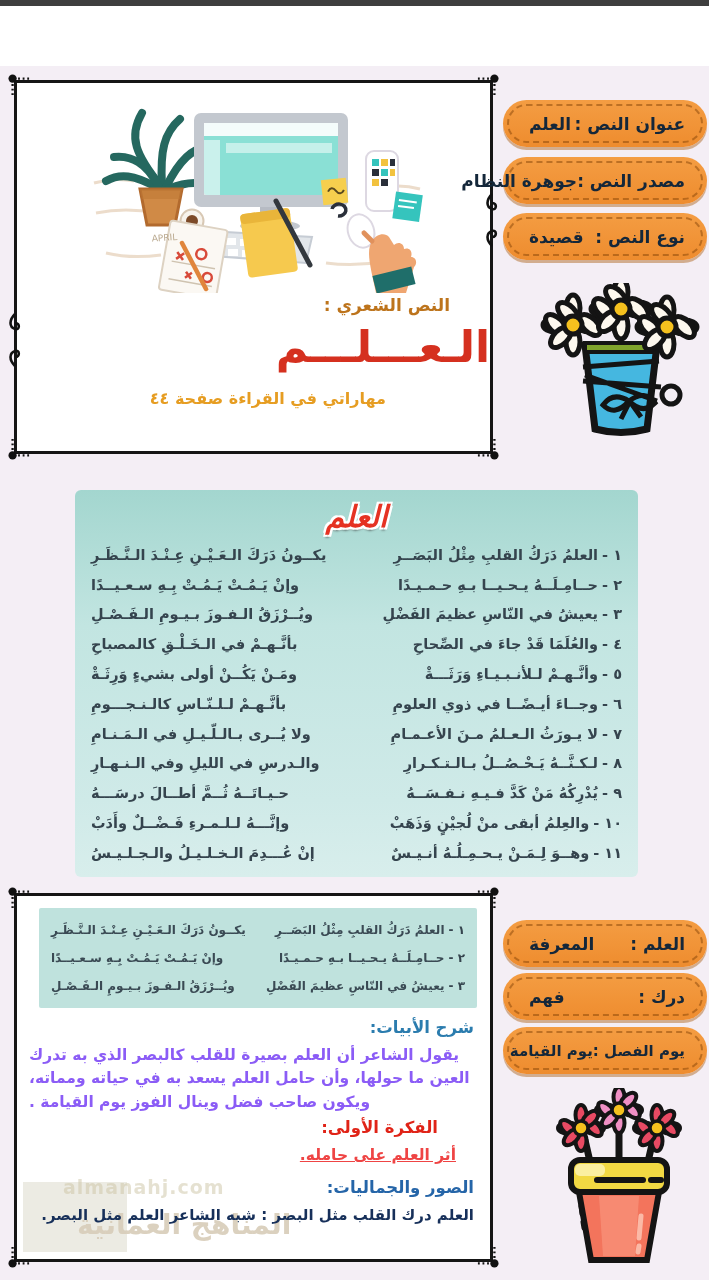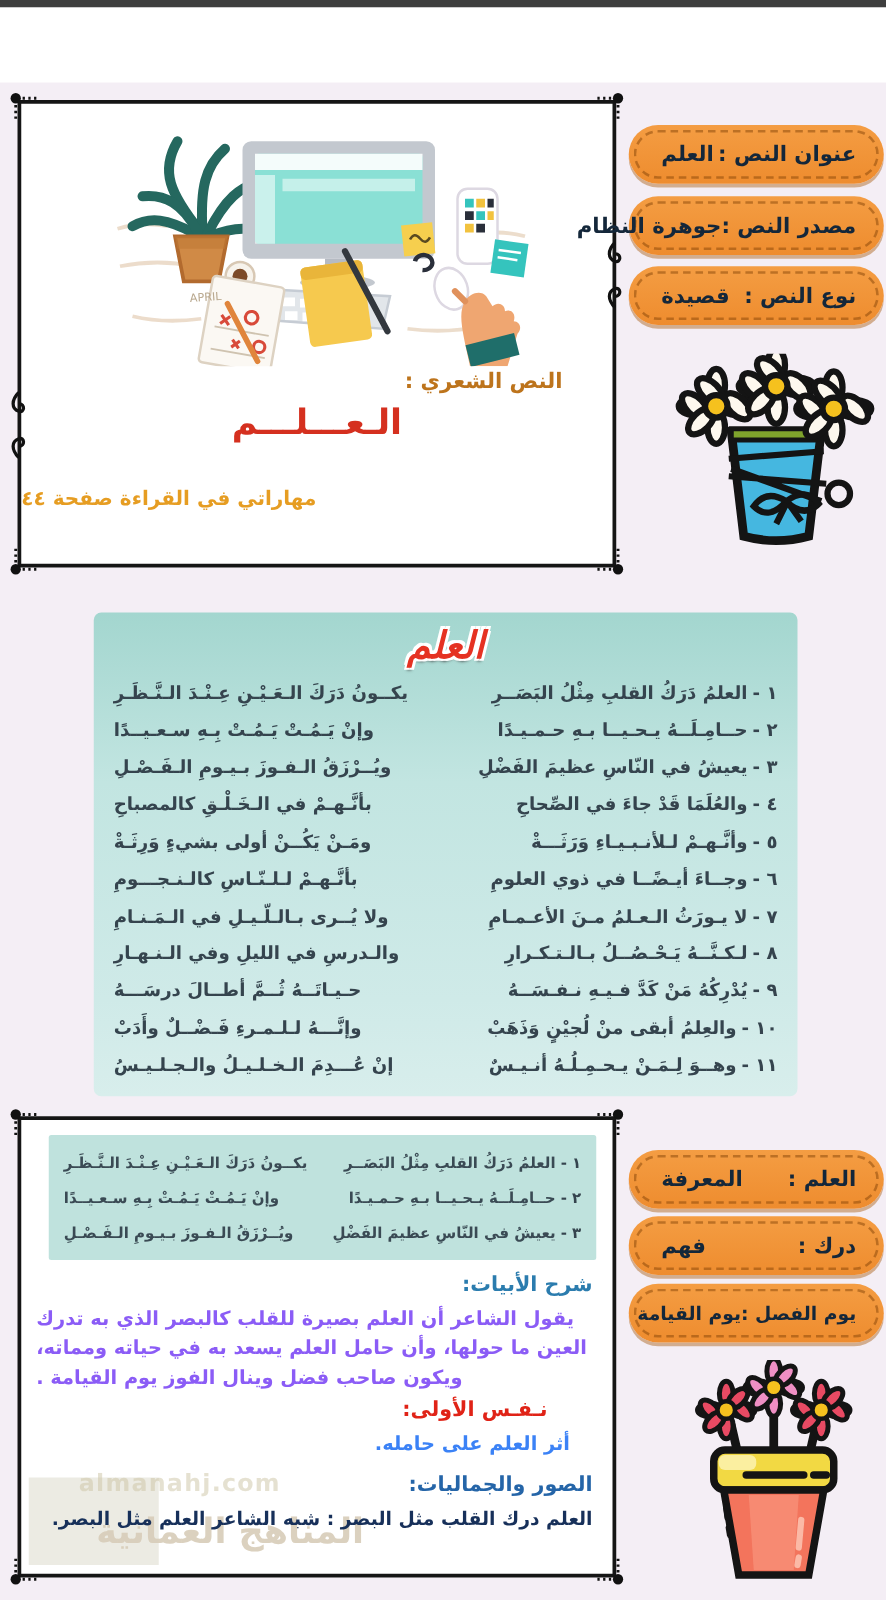--- a/index.html
+++ b/index.html
@@ -25,22 +25,22 @@
     box-shadow:0 3px 0 rgba(168,94,20,.45);
     display:flex;align-items:center;justify-content:space-between;
     direction:rtl;padding:0 22px 0 26px;box-sizing:border-box;
   }
   .pill-dash{position:absolute;inset:4px;border:2px dashed rgba(122,60,4,.45);border-radius:22px;pointer-events:none;}
   .pill-label,.pill-value{font-weight:bold;font-size:17px;color:#14273a;white-space:nowrap;z-index:1;}
   .pill.small .pill-label,.pill.small .pill-value{font-size:15px;}
 
   
   .kicker{right:40px;top:212px;color:#bd741c;font-weight:bold;font-size:17px;}
-  .big-title{left:0;top:238px;width:100%;text-align:center;color:#d5301f;font-weight:bold;font-size:28px;letter-spacing:1px;}
-  .subtitle{left:0;top:306px;width:78%;text-align:left;color:#e69d22;font-weight:bold;font-size:16px;}
+  .big-title{left:0;top:238px;width:100%;text-align:right;color:#d5301f;font-weight:bold;font-size:44px;letter-spacing:1px;}
+  .subtitle{left:0;top:306px;width:78%;text-align:right;color:#e69d22;font-weight:bold;font-size:16px;}
 
   
   .poem-card{
     left:75px;top:490px;width:563px;height:387px;border-radius:6px;
     background:linear-gradient(180deg,#a3d6cf 0%,#c2e5e1 35%,#cfeae8 80%,#d8eeec 100%);
     box-sizing:border-box;padding:8px 16px 0 16px;direction:rtl;
   }
   .poem-title{
     text-align:center;font-size:30px;font-weight:800;color:#e53222;font-style:italic;
     text-shadow:-2px -2px 0 #fff,2px -2px 0 #fff,-2px 2px 0 #fff,2px 2px 0 #fff,0 3px 2px rgba(60,60,60,.55);
@@ -53,21 +53,21 @@
 
   
   .excerpt{
     left:22px;top:12px;width:438px;background:#bfe2dd;border-radius:2px;
     box-sizing:border-box;padding:8px 12px;direction:rtl;
   }
   .excerpt .verse{height:28px;}
   .excerpt .hemi{font-size:12px;color:#3a4a54;}
   .h-teal{color:#2b7cae;font-weight:bold;font-size:16.5px;direction:rtl;}
   .h-red{color:#e02317;font-weight:bold;font-size:16.5px;direction:rtl;}
-  .h-green{color:#3b82f6;font-weight:bold;font-size:15.5px;direction:rtl;}
+  .h-green{color:#ef4444;font-weight:bold;font-size:15.5px;direction:rtl;text-decoration:underline;}
   .h-blue{color:#2565a8;font-weight:bold;font-size:16.5px;direction:rtl;}
   .para{
     color:#8b5cf6;font-weight:bold;font-size:15.5px;line-height:1.5;
     text-align:left;direction:rtl;
   }
   .img-line{color:#17305a;font-weight:bold;font-size:15px;direction:rtl;text-align:right;white-space:nowrap;}
 
   .wm-block{background:#e6e4da;opacity:.75;}
   .wm-latin{color:#cdc5a5;opacity:.5;font-size:19px;font-weight:bold;letter-spacing:1px;}
   .wm-arabic{color:#d8cdb9;opacity:.9;font-size:28px;font-weight:bold;direction:rtl;}
@@ -356,21 +356,21 @@
         <span class="hemi">وإنْ يَـمُـتْ يَـمُـتْ بِـهِ سـعـيــدًا</span>
       </div>
     <div class="verse">
         <span class="hemi"><span class="vnum">٣ -</span><span>يعيشُ في النّاسِ عظيمَ الفَضْلِ</span></span>
         <span class="hemi">ويُــرْزَقُ الـفـوزَ بـيـومِ الـفَـصْـلِ</span>
       </div>
   </div>
 
   <div class="abs h-teal" style="right:16px;top:122px;">شرح الأبيات:</div>
   <div class="abs para" style="right:16px;left:12px;top:148px;">يقول الشاعر أن العلم بصيرة للقلب كالبصر الذي به تدرك العين ما حولها، وأن حامل العلم يسعد به في حياته ومماته، ويكون صاحب فضل وينال الفوز يوم القيامة .</div>
-  <div class="abs h-red" style="right:52px;top:222px;">نـفـس الأولى:</div>
+  <div class="abs h-red" style="right:52px;top:222px;">الفكرة الأولى:</div>
   <div class="abs h-green" style="right:34px;top:250px;">أثر العلم على حامله.</div>
   <div class="abs h-blue" style="right:16px;top:282px;">الصور والجماليات:</div>
   <div class="abs img-line" style="right:16px;top:310px;">العلم درك القلب مثل البصر :  شبه الشاعر العلم مثل البصر.</div>
 </div>
 
 <div class="abs pill" style="top:920px;">
   <div class="pill-dash"></div>
   <span class="pill-label">العلم :</span>
   <span class="pill-value">المعرفة</span>
 </div>

